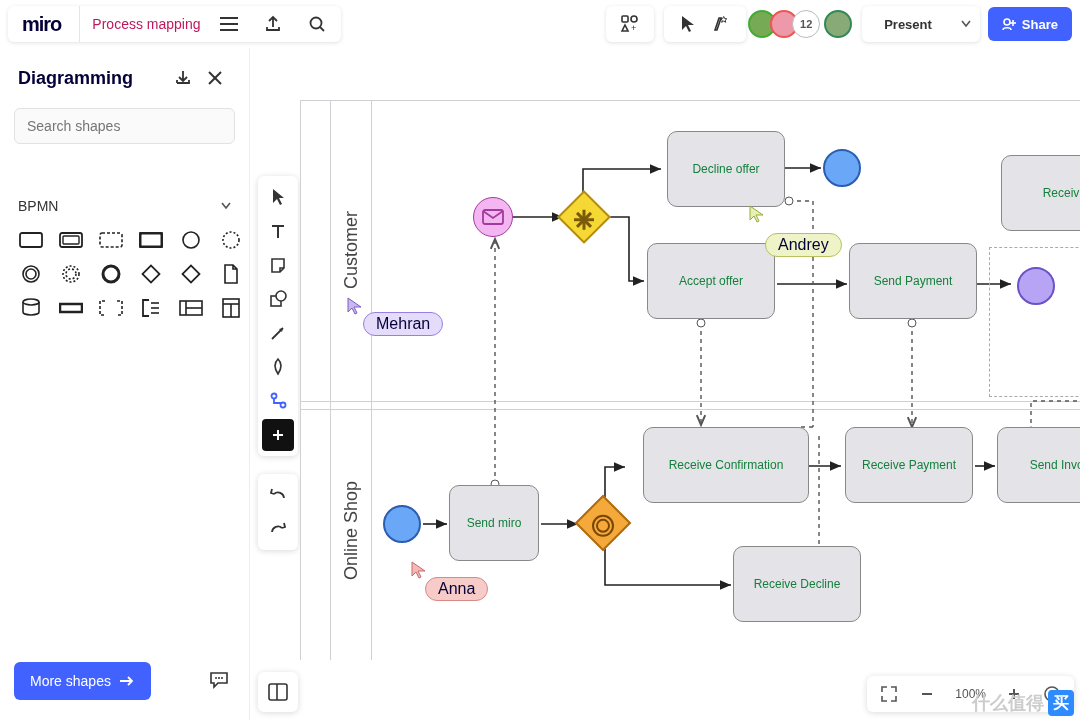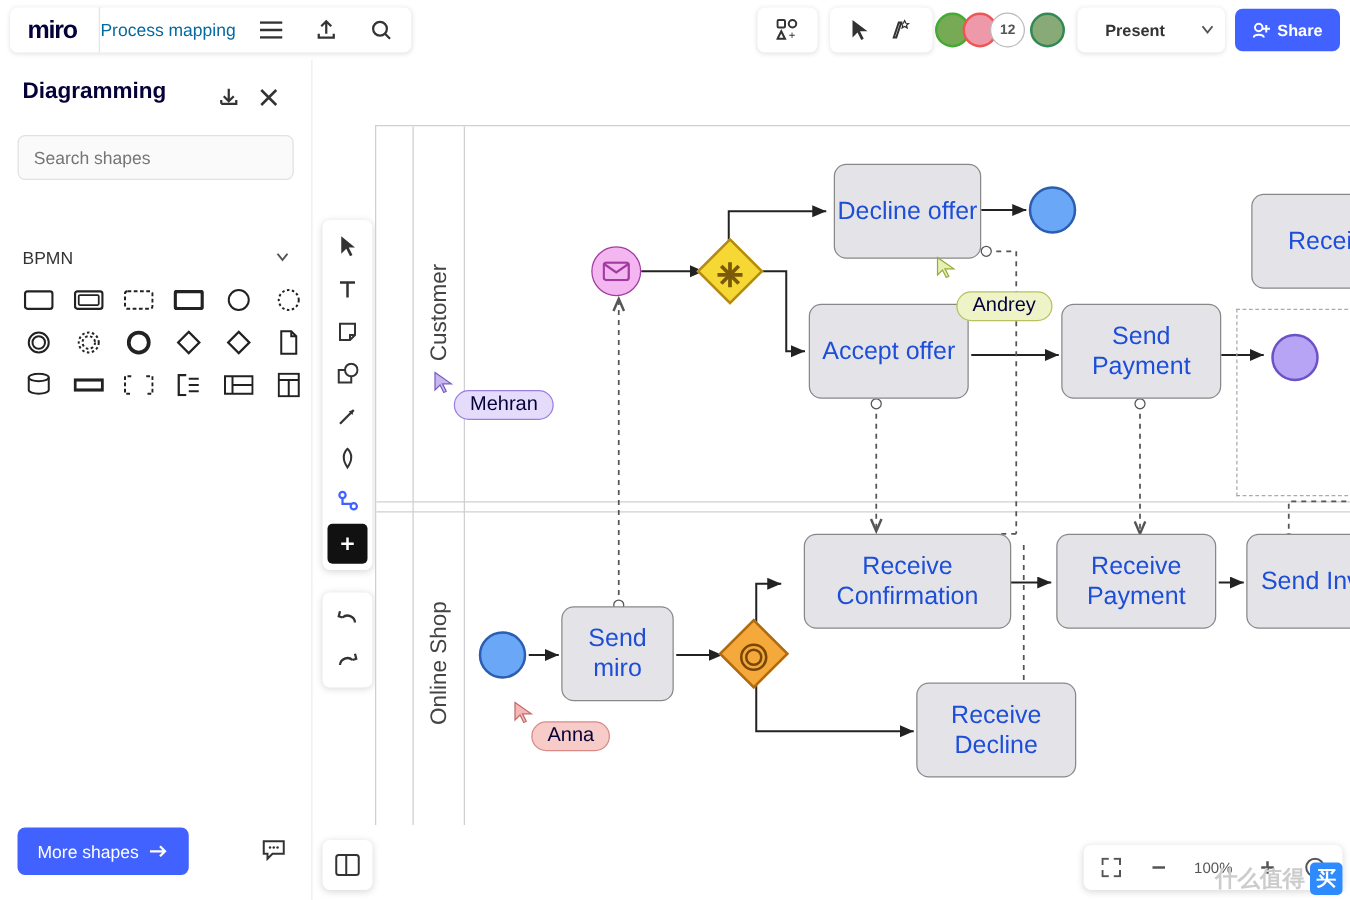--- a/index.html
+++ b/index.html
@@ -1,51 +1,51 @@
 <!DOCTYPE html>
 <html><head>
 <meta charset="utf-8">
 <style>
   * { box-sizing: border-box; font-family: -apple-system, BlinkMacSystemFont, "Segoe UI", Helvetica, Arial, sans-serif; }
   html, body { margin:0; padding:0; width:1080px; height:720px; overflow:hidden; background:#fff; color:#050038; }
   
   .topbar { position:absolute; top:0; left:0; right:0; height:48px; display:flex; align-items:center; padding:0 8px; }
   .chip { display:flex; align-items:center; gap:12px; background:#fff; border-radius:6px; box-shadow:0 1px 4px rgba(0,0,0,.12); height:36px; padding:0 8px; }
   .logo { font-weight:800; font-size:20px; letter-spacing:-1px; padding:0 6px;}
-  .board-title { font-size:14px; color:#0369a1; border-left:1px solid #e4e4e7; height:100%; display:flex; align-items:center;}
+  .board-title { font-size:14px; color:#be185d; border-left:1px solid #e4e4e7; padding-left:12px; height:100%; display:flex; align-items:center;}
   .iconbtn { width:32px; height:32px; display:flex; align-items:center; justify-content:center; border-radius:4px; cursor:pointer; }
   .spacer { flex:1;}
   .share-btn { background:#4262ff; color:#fff; font-weight:600; font-size:13px; height:34px; padding:0 14px; border:none; border-radius:6px; display:flex; align-items:center; gap:6px; cursor:pointer;}
   .present-btn { background:#fff; color:#333; font-weight:600; font-size:13px; height:34px; padding:0 12px; border:none; border-radius:6px; display:flex; align-items:center; gap:6px; cursor:pointer;}
   .avatars { display:flex; align-items:center; }
   .ava { width:28px; height:28px; border-radius:50%; border:2px solid #fff; margin-left:-6px; background:#ccc; display:flex; align-items:center; justify-content:center; font-size:11px;}
   .ava.count{ background:#fff; border:1px solid #bbb; color:#555; font-weight:600;}
   
   .panel { position:absolute; left:0; top:48px; bottom:0; width:250px; background:#fff; border-right:1px solid #ededf0; display:flex; flex-direction:column;}
-  .panel-head { display:flex; align-items:flex-start; padding:14px 18px; font-size:18px; font-weight:600;}
+  .panel-head { display:flex; align-items:center; padding:14px 18px; font-size:18px; font-weight:600;}
   .panel-head .gap{flex:1;}
   .search { margin:0 14px 14px; }
   .search input{ width:100%; height:36px; border:1px solid #e1e1e6; border-radius:6px; padding:16px 12px; font-size:14px; background:#fafafa;}
   .section-label{ padding:4px 18px; font-size:14px; display:flex; align-items:center; justify-content:space-between; color:#333;margin-top:36px;}
   .shape-grid{ display:grid; grid-template-columns:repeat(6, 34px); gap:6px; padding:8px 14px;}
   .sgcell{ width:34px; height:28px; display:flex; align-items:center; justify-content:center; cursor:pointer;}
   .more-shapes{ position:absolute; left:14px; bottom:20px; background:#4262ff; color:#fff; border:none; border-radius:6px; height:38px; padding:0 16px; font-size:14px; display:flex; align-items:center; gap:8px; cursor:pointer;}
   .feedback-ic{ position:absolute; right:14px; bottom:24px;}
   
   .vtoolbar { position:absolute; left:258px; top:176px; width:40px; background:#fff; border-radius:6px; box-shadow:0 1px 6px rgba(0,0,0,.15); display:flex; flex-direction:column; align-items:center; padding:4px 0;}
   .vtbtn{ width:32px; height:32px; display:flex; align-items:center; justify-content:center; cursor:pointer; border-radius:4px; margin:1px 0;}
   .vtbtn.active{ color:#4262ff;}
   .vtbtn.addbox{ background:#111; color:#fff; border-radius:4px;}
   .undo-redo{ position:absolute; left:258px; top:474px; width:40px; background:#fff; border-radius:6px; box-shadow:0 1px 6px rgba(0,0,0,.15); display:flex; flex-direction:column; align-items:center; padding:4px 0;}
   
   .canvas { position:absolute; left:300px; top:100px; right:0; bottom:60px; background:#fff; border:1px solid #d0d0d4; border-right:none; border-bottom:none; overflow:hidden;}
   .lane-divider{ position:absolute; left:0; right:0; height:1px; background:#d0d0d4;}
   .lane-vline{ position:absolute; top:0; bottom:0; width:1px; background:#d0d0d4; left:70px;}
   .lane-label{ position:absolute; writing-mode:vertical-rl; transform:rotate(180deg); font-size:18px; color:#444;}
-  .node{ position:absolute; background:#e4e4e8; border:1px solid #888; border-radius:10px; display:flex; align-items:center; justify-content:center; text-align:center; font-size:20px; color:#1d4ed8; line-height:1.2;}
+  .node{ position:absolute; background:#e4e4e8; border:1px solid #888; border-radius:10px; display:flex; align-items:center; justify-content:center; text-align:center; font-size:12px; color:#15803d; line-height:1.2;}
   .circ{ position:absolute; border-radius:50%;}
   .diamond{ position:absolute; transform:rotate(45deg);}
   .cursor-tag{ position:absolute; padding:2px 12px; border-radius:14px; font-size:16px; border:1.5px solid; background:#fff;}
   
   .br-controls{ position:absolute; right:6px; bottom:8px; height:36px; display:flex; align-items:center; gap:6px; background:#fff; border-radius:6px; box-shadow:0 1px 6px rgba(0,0,0,.15); padding:0 6px;}
   .bl-control{ position:absolute; left:258px; bottom:8px; width:40px; height:40px; display:flex; align-items:center; justify-content:center; background:#fff; border-radius:6px; box-shadow:0 1px 6px rgba(0,0,0,.15);}
   .zoom{ font-size:12px; color:#555; padding:0 6px;}
   svg{display:block;}
   .watermark{position:absolute; right:6px; bottom:4px; font-size:18px; color:#ccc; font-weight:600; display:flex; align-items:center; gap:4px;}
   .wm-box{background:#2e8bff; color:#fff; width:26px; height:26px; border-radius:4px; display:flex; align-items:center; justify-content:center; font-size:16px;}

